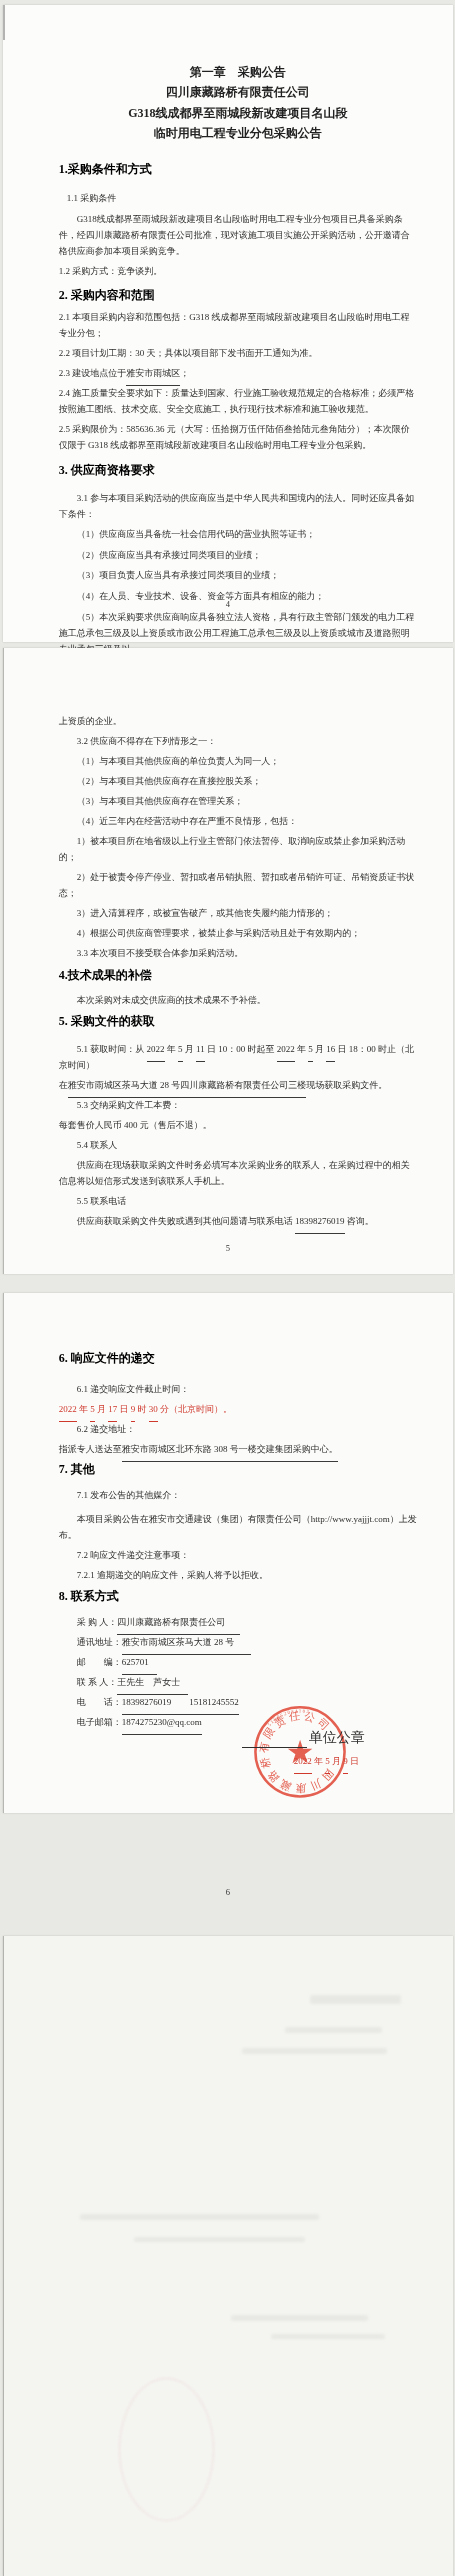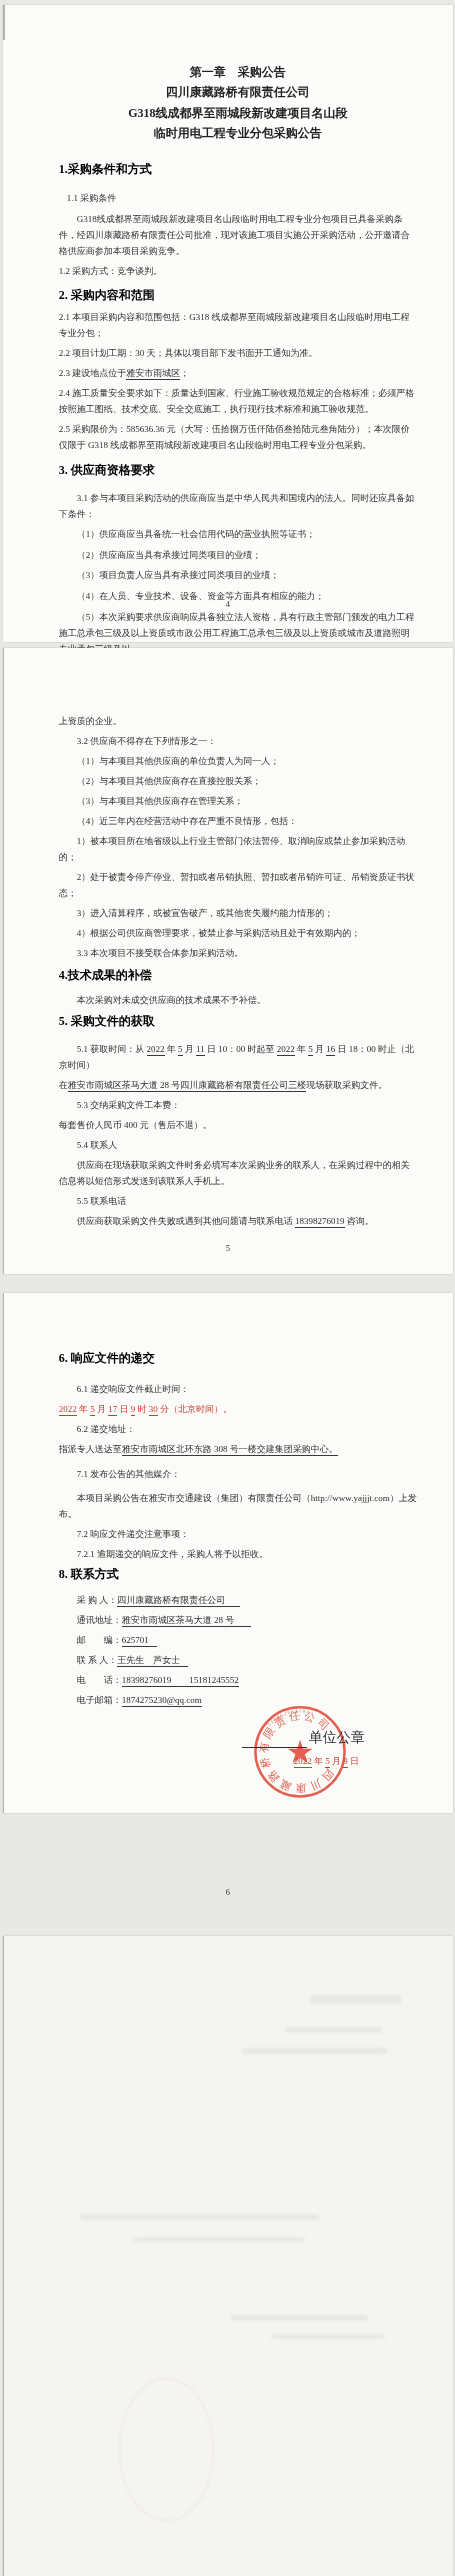--- a/index.html
+++ b/index.html
@@ -22,21 +22,21 @@
   .p4{top:1936px;height:640px;background:#f4f4f1;}
   .edge{position:absolute;left:0;top:0;bottom:0;width:1.7px;background:rgba(70,70,66,.38);filter:blur(0.3px);}
   .edge-short{position:absolute;left:0.6px;top:0;height:35px;width:1.7px;background:rgba(90,90,88,.45);filter:blur(0.3px);}
   .titles{margin-top:57px;text-align:center;font-weight:bold;font-size:12px;line-height:20.5px;color:#222;}
   .h{font-weight:bold;font-size:12px;line-height:17px;color:#000000;}
   p{margin:4px 0 0 0;}
   .ind{text-indent:2em;}
   .mt8{margin-top:4.6px;}  .mt10{margin-top:5.7px;}
   .mt14{margin-top:8px;}.mt16{margin-top:9px;} .mt18{margin-top:10.2px;}
   .mt22{margin-top:12.5px;margin-left:8px;}.mt24{margin-top:13.7px;} .mt30{margin-top:17px;}
-  .u{border-bottom:0.6px solid #3a3a3a;padding-bottom:1px;}
+  .u{border-bottom:0.6px solid #3a3a3a;padding-bottom:7px;}
   .red{color:#cf382c;}
   .red .u{border-bottom:0.6px solid #cf382c;}
   .pageno{position:absolute;left:0;right:0;top:591px;text-align:center;font-size:8.5px;padding:0;color:#333;}
   
   .stamp{position:absolute;left:241px;top:404px;width:112px;height:112px;opacity:.88;
          font-family:"Liberation Serif","DejaVu Serif",serif;}
   .sig-line{position:absolute;left:239px;top:454px;width:65px;height:0;border-top:1.1px solid #2e2e2e;}
   .seal-label{position:absolute;left:306px;top:438px;font-size:14px;line-height:13.7px;color:#2e2e2e;}
   .stamp-date{position:absolute;left:291px;top:462px;font-size:9px;line-height:13.7px;}
   
@@ -120,20 +120,21 @@
 
 <div class="page p3" style="padding-top:57px">
   <div class="edge"></div>
 
   <div class="h" style="margin-top:0">6. 响应文件的递交</div>
   <p class="ind mt24">6.1 递交响应文件截止时间：</p>
   <p class="red"><span class="u">2022</span><span> 年 </span><span class="u">5</span><span> 月 </span><span class="u">17</span><span> 日 </span><span class="u">9</span><span> 时 </span><span class="u">30</span><span> 分（北京时间）。</span></p>
   <p class="ind">6.2 递交地址：</p>
   <p><span>指派专人送达至</span><span class="u">雅安市雨城区北环东路 308 号一楼交建集团采购中心。</span></p>
 
+  <div class="h mt8">7. 其他</div>
   <p class="ind mt16">7.1 发布公告的其他媒介：</p>
   <p class="ind mt14">本项目采购公告在雅安市交通建设（集团）有限责任公司（http://www.yajjjt.com）上发布。</p>
   <p class="ind">7.2 响应文件递交注意事项：</p>
   <p class="ind">7.2.1 逾期递交的响应文件，采购人将予以拒收。</p>
 
   <div class="h mt8">8. 联系方式</div>
   <p class="ind mt16"><span>采 购 人：</span><span class="u" style="padding-right:15px">四川康藏路桥有限责任公司</span></p>
   <p class="ind"><span>通讯地址：</span><span class="u" style="padding-right:17px">雅安市雨城区茶马大道 28 号</span></p>
   <p class="ind"><span>邮　　编：</span><span class="u" style="padding-right:8px">625701</span></p>
   <p class="ind"><span>联 系 人：</span><span class="u" style="padding-right:8px">王先生　芦女士</span></p>

